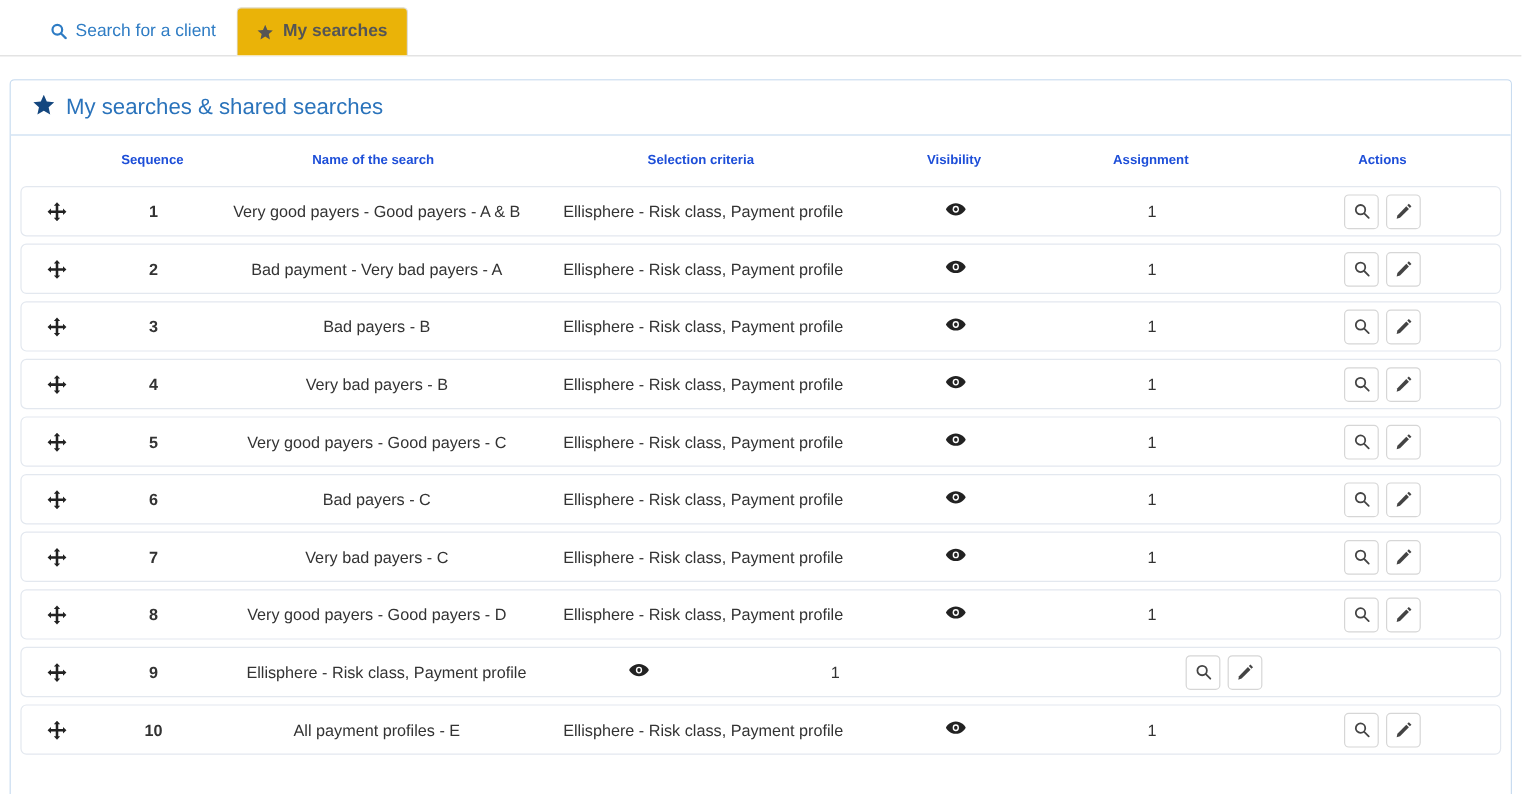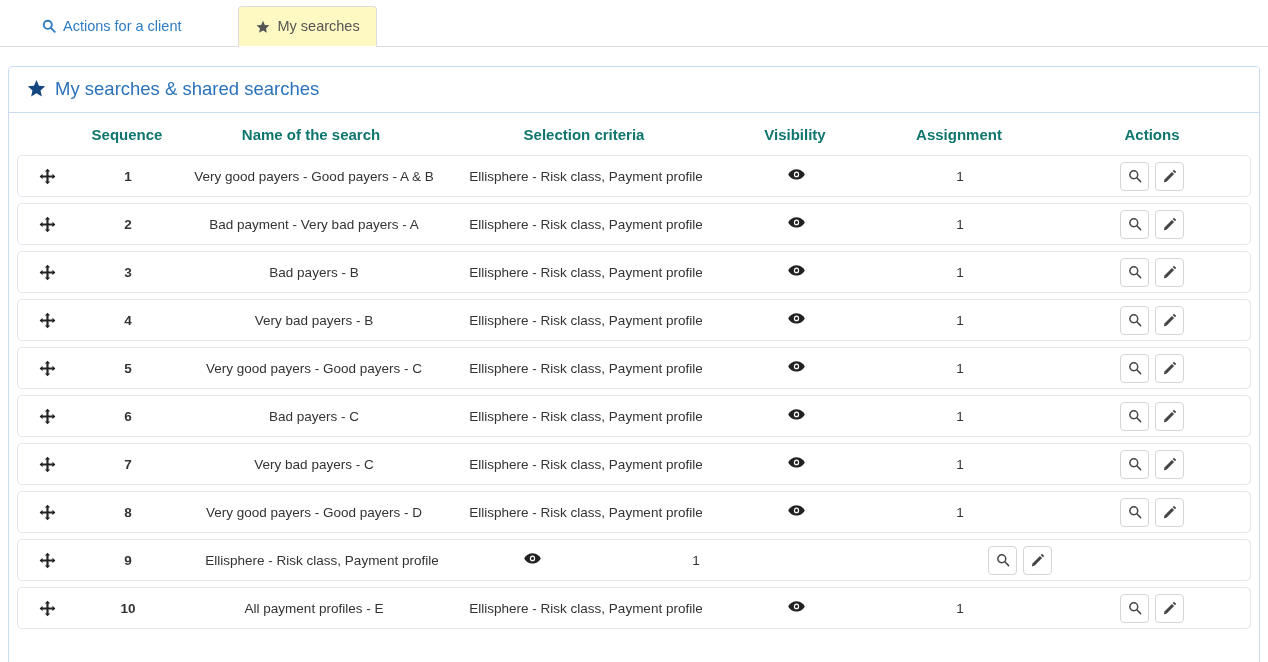--- a/index.html
+++ b/index.html
@@ -34,27 +34,26 @@
     cursor: pointer;
     background: transparent;
     border: 1px solid transparent;
     border-radius: 4px 4px 0 0;
     white-space: nowrap;
     line-height: 1;
   }
   .tab .tab-label { line-height: 1; }
   .tab.active {
     color: #555555;
-    font-weight: normal;
-    background: #fef9c3;
+    font-weight: bold;
+    background: #eab308;
     border-color: #dddddd;
     border-bottom-color: #ffffff;
     margin-bottom: -1px;
     height: 41px;
-    margin-left: 40px;
   }
   .tab-icon {
     display: inline-flex;
     align-items: center;
     justify-content: center;
     width: 15px;
     height: 15px;
   }
   .tab-icon svg { display: block; }
   .tab.active .tab-icon { color: #555555; }
@@ -89,23 +88,23 @@
     line-height: 1;
   }
 
   
   .table-wrap { padding: 0 8px; }
 
   .thead {
     display: flex;
     align-items: center;
     height: 42px;
-    font-size: 15px;
+    font-size: 11px;
     font-weight: bold;
-    color: #0f766e;
+    color: #1d4ed8;
   }
   .thead > div { text-align: center; }
 
   .col-handle { width: 58px; flex: 0 0 58px; }
   .col-seq    { width: 104px; flex: 0 0 104px; }
   .col-name   { width: 264px; flex: 0 0 264px; }
   .col-crit   { width: 282px; flex: 0 0 282px; }
   .col-vis    { width: 140px; flex: 0 0 140px; }
   .col-assign { width: 188px; flex: 0 0 188px; }
   .col-act    { flex: 1 1 auto; }
@@ -170,21 +169,21 @@
 <body>
 
 <div class="tabbar">
   <div class="tab">
     <span class="tab-icon">
       <svg width="14" height="14" viewBox="0 0 16 16" fill="none" stroke="currentColor" stroke-width="2.1">
         <circle cx="6.6" cy="6.6" r="4.6"></circle>
           <line x1="10.2" y1="10.2" x2="14.6" y2="14.6" stroke-linecap="round"></line>
       </svg>
     </span>
-    <span class="tab-label">Actions for a client</span>
+    <span class="tab-label">Search for a client</span>
   </div>
 
 
   <div class="tab active">
     <span class="tab-icon">
       <svg width="14" height="14" viewBox="0 0 16 16" fill="currentColor">
         <polygon points="8,0.8 10.1,5.6 15.3,6.1 11.4,9.6 12.5,14.7 8,12 3.5,14.7 4.6,9.6 0.7,6.1 5.9,5.6"></polygon>
       </svg>
     </span>
     <span class="tab-label">My searches</span>

